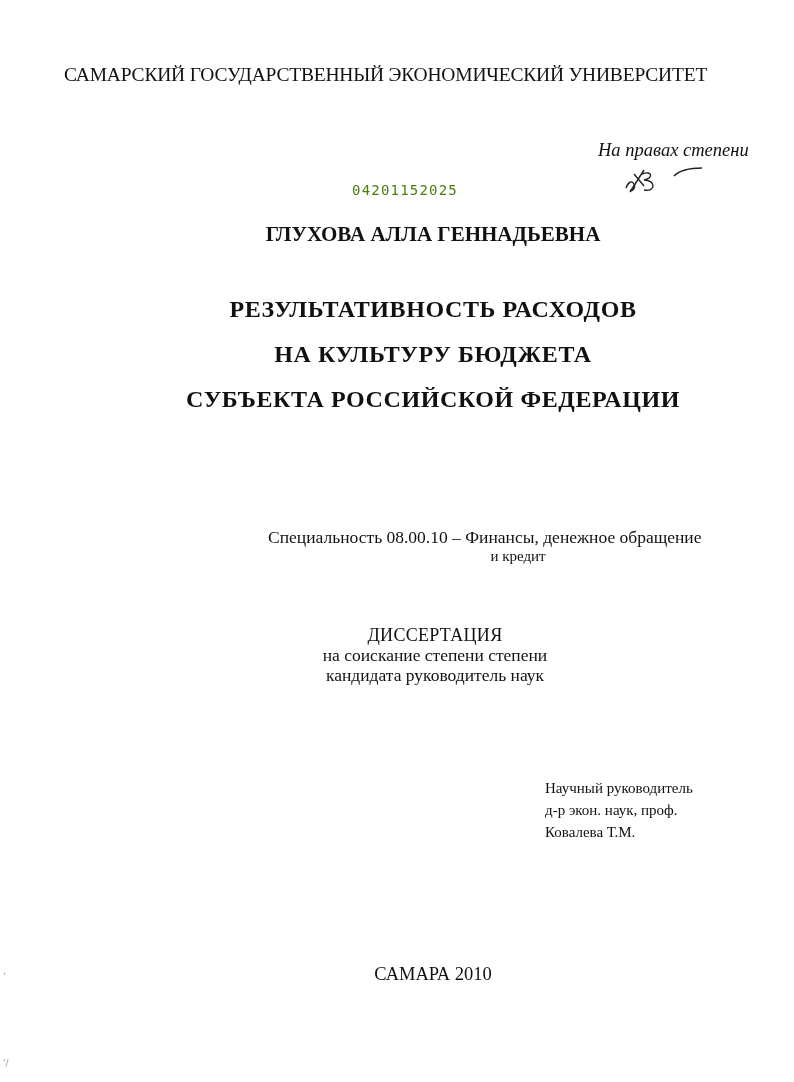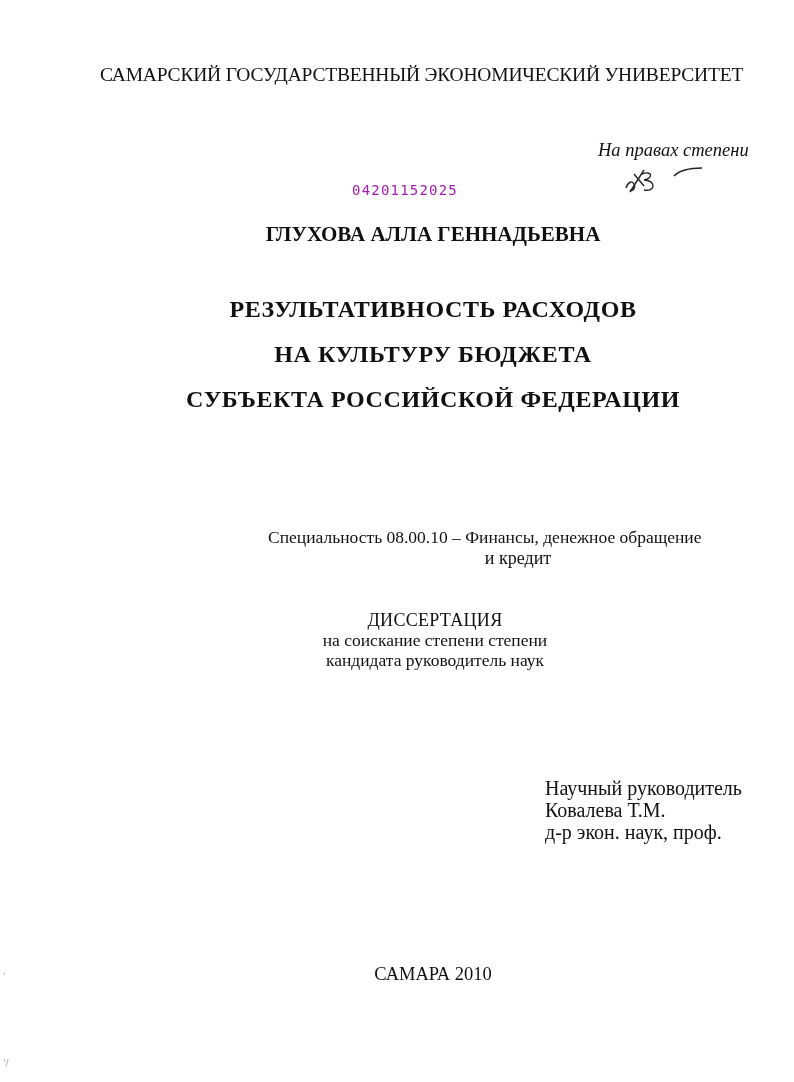--- a/index.html
+++ b/index.html
@@ -14,39 +14,39 @@
       overflow: hidden;
       color: #111111;
       font-family: "Liberation Serif", "DejaVu Serif", serif;
     }
     .abs { position: absolute; }
     .university {
       left: 0; width: 794px; top: 64px;
       text-align: center;
       font-size: 19.5px;
       letter-spacing: -0.2px;
-      padding-left: 100px;
+      padding-left: 64px;
       box-sizing: border-box;
       text-align: left;
     }
     .manuscript {
       left: 598px; top: 140px;
       font-style: italic;
       font-size: 18.5px;
     }
     .signature {
       left: 622px; top: 162px;
       width: 90px; height: 36px;
     }
     .catalog-number {
       left: 352px; top: 182px;
       font-family: "DejaVu Sans Mono", "Liberation Mono", monospace;
       font-size: 14px;
       letter-spacing: 1.2px;
-      color: #a21caf;
+      color: #4d7c0f;
     }
     .author {
       left: 0; width: 794px; top: 222px;
       text-align: center;
       font-weight: bold;
       font-size: 21px;
       padding-left: 0px;
     }
     .title-block {
       left: 0; width: 866px; top: 287px;
@@ -57,35 +57,36 @@
       letter-spacing: 0.6px;
     }
     .specialty {
       left: 268px; top: 526px;
       font-size: 17.5px;
       line-height: 22px;
     }
     .specialty-line2 {
       left: 270px; width: 496px; top: 548px;
       text-align: center;
-      font-size: 18px;
+      font-size: 15px;
     }
     .diss-block {
       left: 290px; width: 290px; top: 610px;
       text-align: center;
       font-size: 17.5px;
       line-height: 20px;
     }
     .diss-title {
       font-size: 18px;
       letter-spacing: 0.3px;
+      margin-top: 15px;
     }
     .supervisor {
       left: 545px; top: 777px;
-      font-size: 20px;
+      font-size: 15px;
       line-height: 22px;
     }
     .city-year {
       left: 0; width: 866px; top: 964px;
       text-align: center;
       font-size: 18.5px;
     }
     .speck {
       color: #999;
       font-size: 9px;
@@ -121,20 +122,20 @@
 <div class="abs specialty-line2">и кредит</div>
 
 <div class="abs diss-block">
   <div class="diss-title">ДИССЕРТАЦИЯ</div>
   <div>на соискание степени степени</div>
   <div>кандидата руководитель наук</div>
 </div>
 
 <div class="abs supervisor">
   <div>Научный руководитель</div>
+  <div>д-р экон. наук, проф.</div>
   <div>Ковалева Т.М.</div>
-  <div>д-р экон. наук, проф.</div>
 </div>
 
 <div class="abs city-year">САМАРА 2010</div>
 
 <div class="abs speck" style="left:3px; top:966px;">,</div>
 <div class="abs speck" style="left:3px; top:1058px;">'/</div>
 
 </body></html>

